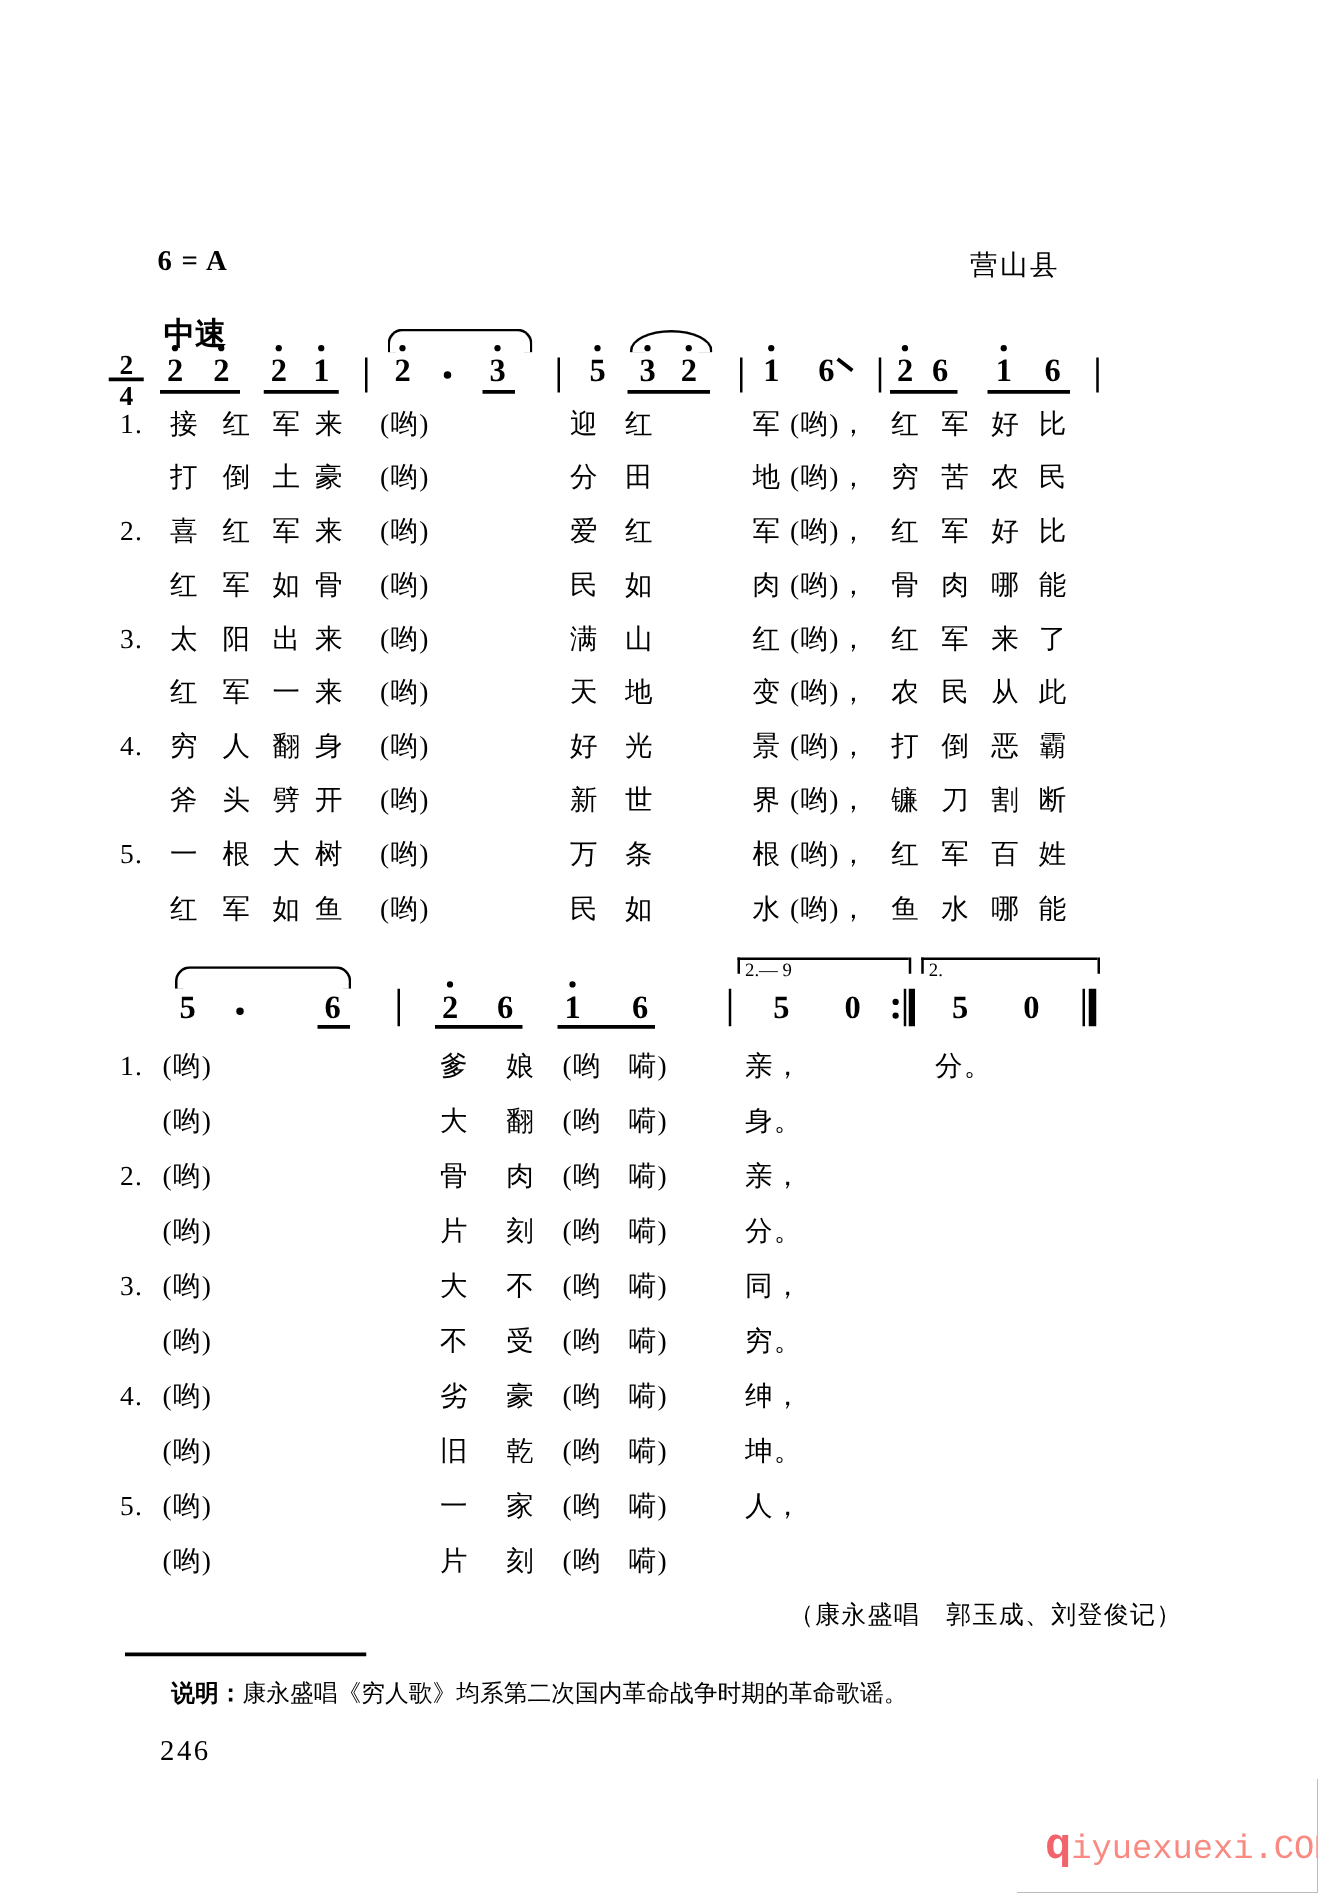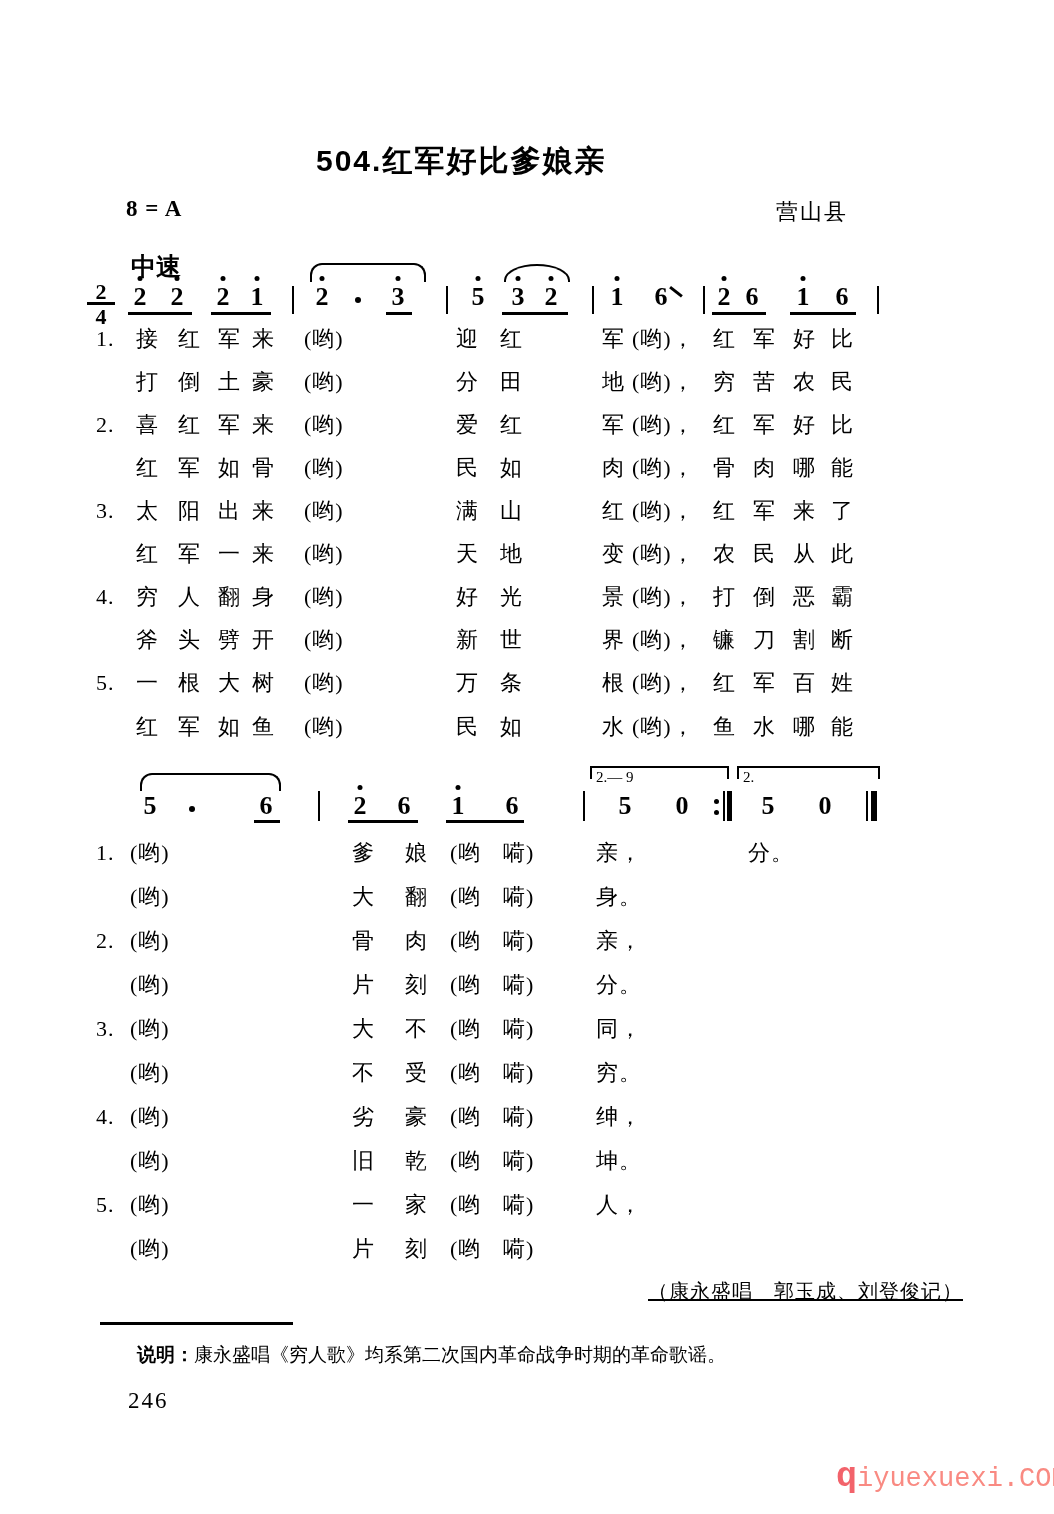--- a/index.html
+++ b/index.html
@@ -34,22 +34,21 @@
   #pagenum{font-size:23px;letter-spacing:2px;}
   #watermark{font-family:Liberation Mono, monospace;}
   #wm-q{font-size:35px;font-weight:bold;line-height:1;}
   #wm-body{font-size:27px;line-height:1;}
   #wm-com{font-size:27px;line-height:1;}
 </style>
 </head>
 <body>
 
 <div id="page">
-  <div id="title" class="abs" style="left:316px;top:141px;">504.红军好比爹娘亲</div>
-  <div id="keysig" class="abs" style="left:126px;top:196px;">8 = A</div>
+  <div id="keysig" class="abs" style="left:126px;top:196px;">6 = A</div>
   <div id="region" class="abs" style="left:776px;top:197px;">营山县</div>
   <div id="tempo" class="abs" style="left:131px;top:250px;">中速</div>
 
   <div id="staff1">
       <div class="tsnum ctr abs" style="left: 101px; top: 281px;">2</div>
       <div class="abs" style="left: 87px; top: 302px; width: 28px; height: 2.5px; background: rgb(0, 0, 0);"></div>
       <div class="tsnum ctr abs" style="left: 101px; top: 306px;">4</div>
       <div class="note ctr abs" style="left: 140px; top: 284px;">2</div>
       <div class="odot ctr abs" style="left: 140px; top: 276px;"></div>
       <div class="note ctr abs" style="left: 177px; top: 284px;">2</div>
@@ -326,21 +325,21 @@
       <div class="lyr abs" style="left: 450px; top: 1194px;">(哟</div>
       <div class="lyr abs" style="left: 503px; top: 1194px;">嗬)</div>
       <div class="lyr abs" style="left: 596px; top: 1194px;">人，</div>
       <div class="lyr abs" style="left: 130px; top: 1238px;">(哟)</div>
       <div class="lyr abs" style="left: 352px; top: 1238px;">片</div>
       <div class="lyr abs" style="left: 405px; top: 1238px;">刻</div>
       <div class="lyr abs" style="left: 450px; top: 1238px;">(哟</div>
       <div class="lyr abs" style="left: 503px; top: 1238px;">嗬)</div>
     </div>
 
-  <div id="credits" class="abs" style="left:648px;top:1278px;text-decoration:underline;">（康永盛唱　郭玉成、刘登俊记）</div>
+  <div id="credits" class="abs" style="left:631px;top:1278px;">（康永盛唱　郭玉成、刘登俊记）</div>
   <div id="rule" class="abs" style="left:100px;top:1322px;width:193px;height:3px;"></div>
   <div id="footnote" class="abs" style="left:137px;top:1342px;">
     <span id="note-label">说明：</span><span>康永盛唱《穷人歌》均系第二次国内革命战争时期的革命歌谣。</span>
   </div>
   <div id="pagenum" class="abs" style="left:128px;top:1388px;">246</div>
   <div id="watermark" class="abs" style="left:836px;top:1460px;">
     <span id="wm-q" style="color: rgb(242, 99, 107);">q</span><span id="wm-body" style="color: rgb(249, 138, 130);">iyuexuexi</span><span id="wm-com" style="color: rgb(249, 138, 130);">.COM</span>
   </div>
 </div>
 

